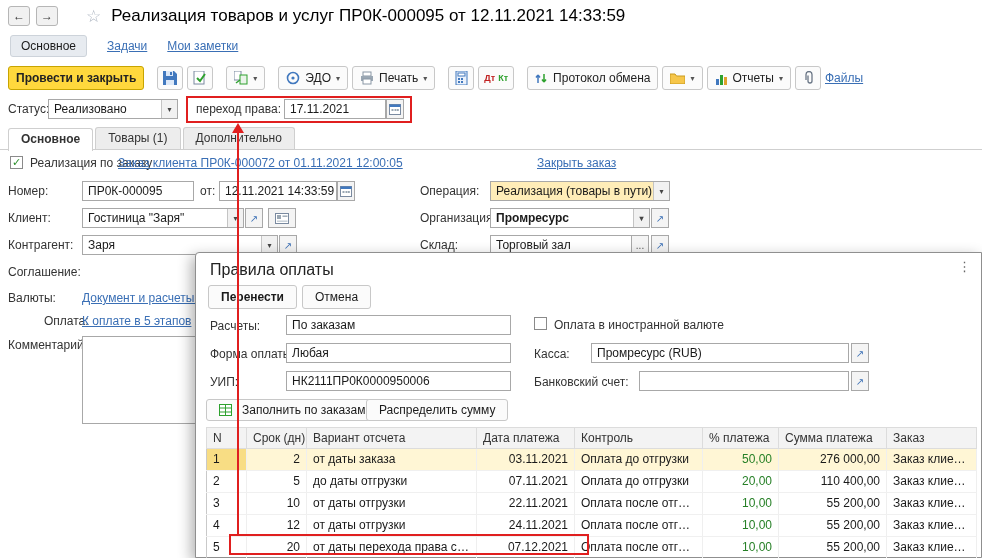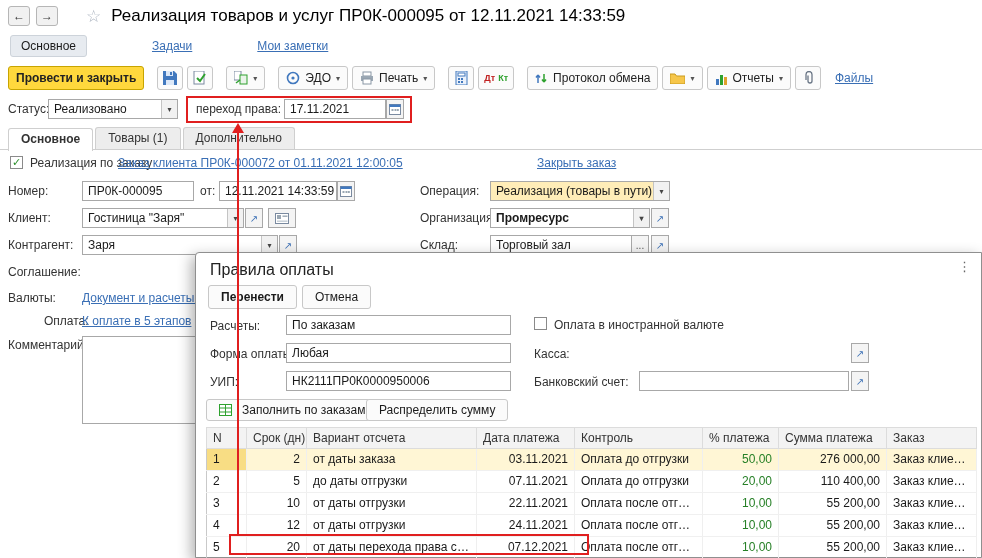--- a/index.html
+++ b/index.html
@@ -10,21 +10,21 @@
 
   
   .titlebar { position:absolute; left:0; top:0; width:100%; height:32px; display:flex; align-items:center; gap:6px; padding:0 8px; }
   .navbtn { width:22px; height:20px; border:1px solid #b6b6b6; background:#f1f1f1; border-radius:3px; font-size:12px; color:#333; display:inline-flex; align-items:center; justify-content:center; cursor:pointer; }
   .star { color:#aeb6c2; font-size:17px; margin:0 4px 0 22px; }
   .wtitle { font-size:17px; color:#000; white-space:nowrap; }
 
   
   .navtabs { position:absolute; left:0; top:34px; height:24px; display:flex; align-items:center; gap:20px; padding:0 10px; }
   .navtab-active { background:#e7ebf0; border:1px solid #cdd3da; border-radius:3px; padding:3px 10px; color:#1a1a1a; }
-  .navlink { color:#3a6fb5; text-decoration:underline; cursor:pointer;margin-left:45px; }
+  .navlink { color:#3a6fb5; text-decoration:underline; cursor:pointer; }
 
   
   .toolbar { position:absolute; left:0; top:64px; width:100%; height:28px; display:flex; align-items:center; gap:4px; padding:0 8px; }
   .tbtn { height:24px; display:inline-flex; align-items:center; gap:5px; padding:0 7px; background:#fbfbfb; border:1px solid #c8c8c8; border-radius:3px; font-size:12px; color:#222; cursor:pointer; white-space:nowrap; }
   .tbtn.icononly { width:26px; padding:0; justify-content:center; }
   .btn-primary { background:#ffd83d; border:1px solid #c7a400; font-weight:bold; }
   .dd { font-size:8px; color:#555; }
   .sep { width:5px; }
   .lnk { color:#3a6fb5; text-decoration:underline; cursor:pointer; white-space:nowrap; }
 
@@ -181,21 +181,21 @@
       <span>Отчеты</span>
       <span class="dd">▾</span>
     </span>
     <span class="tbtn icononly">
       <span>
           <svg width="13" height="14" viewBox="0 0 13 14">
             <path d="M4 9V3.5a3 3 0 0 1 6 0V10a2 2 0 0 1-4 0V4.5" stroke="#6a7686" stroke-width="1.3" fill="none"></path>
           </svg>
         </span>
     </span>
-    <span class="lnk" style="margin-left:10px;">Файлы</span>
+    <span class="lnk" style="margin-left:0;">Файлы</span>
   </div>
 
   <span class="flabel" style="left:8px; top:102px;">Статус:</span>
   <div class="input combo" style="left:48px; top:99px; width:130px;">
     <span>Реализовано</span>
     <span class="combodd">▾</span>
   </div>
   <span class="flabel" style="left:196px; top:102px;">переход права:</span>
   <div class="input" style="left:284px; top:99px; width:102px;">
     <span>17.11.2021</span>
@@ -307,20 +307,23 @@
       <span>По заказам</span>
     </div>
     <span class="cb" style="left:338px; top:64px;"></span>
     <span class="flabel" style="left:358px; top:65px;">Оплата в иностранной валюте</span>
 
     <span class="flabel" style="left:14px; top:94px;">Форма оплаты:</span>
     <div class="input" style="left:90px; top:90px; width:225px;">
       <span>Любая</span>
     </div>
     <span class="flabel" style="left:338px; top:94px;">Касса:</span>
+    <div class="input" style="left:395px; top:90px; width:258px;">
+      <span>Промресурс (RUB)</span>
+    </div>
     <span class="sqbtn" style="left:655px; top:90px;">↗</span>
 
     <span class="flabel" style="left:14px; top:122px;">УИП:</span>
     <div class="input" style="left:90px; top:118px; width:225px;">
       <span>НК2111ПР0К0000950006</span>
     </div>
     <span class="flabel" style="left:338px; top:122px;">Банковский счет:</span>
     <div class="input" style="left:443px; top:118px; width:210px;"></div>
     <span class="sqbtn" style="left:655px; top:118px;">↗</span>
 

